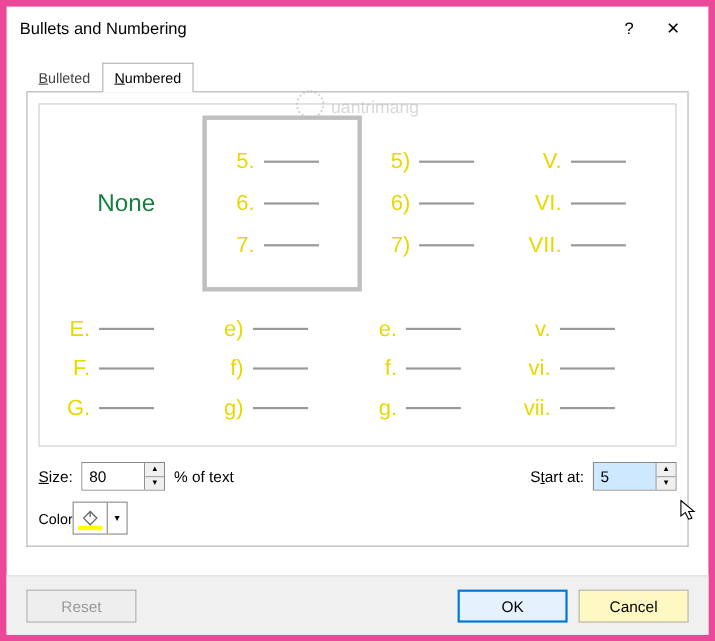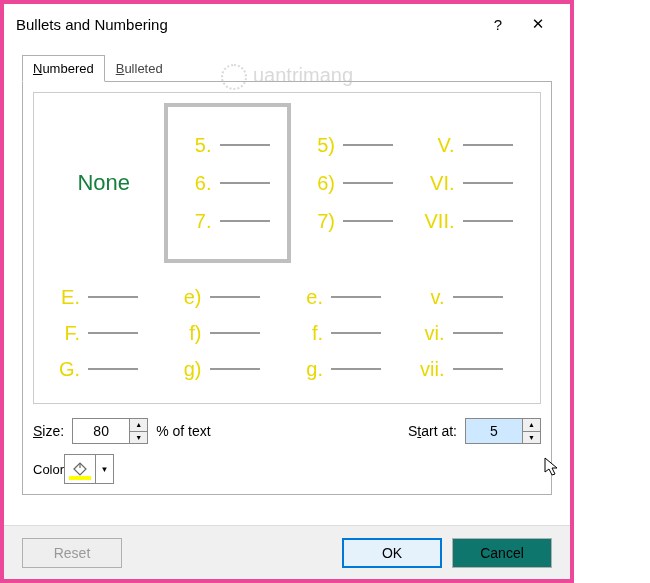--- a/index.html
+++ b/index.html
@@ -4,23 +4,23 @@
 <style>
   * { box-sizing: border-box; }
   body {
     margin: 0;
     font-family: "Segoe UI", Tahoma, sans-serif;
     font-size: 13px;
     background: #fff;
     color: #000;
   }
   .window {
-    width: 574px;
+    width: 650px;
     height: 583px;
-    border: 4px solid #ec4899;
+    border: 6px solid #ec4899;
     position: relative;
     background: #fff;
   }
   .titlebar {
     height: 40px;
     display: flex;
     align-items: center;
     padding: 0 12px;
     font-size: 15px;
   }
@@ -124,21 +124,20 @@
     border: 1px solid #888;
     height: 26px;
     background: #fff;
   }
   .spinner input {
     border: none;
     width: 56px;
     padding: 0 6px;
     font-size: 14px;
     outline: none;
-    text-align: center;
   }
   .spinner .arrows {
     display: flex;
     flex-direction: column;
     width: 18px;
     border-left: 1px solid #888;
   }
   .spinner .arrow {
     flex: 1;
     display: flex;
@@ -197,38 +196,38 @@
     border-top: 1px solid #ddd;
     display: flex;
     align-items: center;
     padding: 0 18px;
     gap: 10px;
   }
   .btn-std {
     width: 100px;
     height: 30px;
     border: 1px solid #b0b0b0;
-    background: #0f766e;
+    background: #fef9c3;
     font-size: 14px;
     display: inline-flex;
     align-items: center;
     justify-content: center;
   }
   .btn-std.disabled { color: #999; background: #eee; }
   .btn-std.primary { border: 2px solid #0078d7; background: #e5f1fb; }
 
   .watermark {
     position: absolute;
-    top: 60px;
+    top: 76px;
     left: 50%;
     transform: translateX(-50%);
     color: rgba(180,180,180,0.5);
-    font-size: 20px;
-    display: flex;
-    align-items: flex-start;
+    font-size: 16px;
+    display: flex;
+    align-items: flex-end;
     gap: 6px;
     pointer-events: none;
   }
   .wm-circle {
     width: 26px; height: 26px;
     border: 2px dotted rgba(180,180,180,0.5);
     border-radius: 50%;
   }
 
   .cursor {
@@ -250,22 +249,22 @@
     <div class="btn">✕</div>
   </div>
 
   <div class="watermark">
     <span class="wm-circle"></span>
     <span>uantrimang</span>
   </div>
 
   <div class="content">
     <div class="tabs">
+      <div class="tab inactive"><span class="ul">B</span><span></span><span>ulleted</span></div>
       <div class="tab active"><span class="ul">N</span><span>umbered</span></div>
-      <div class="tab inactive"><span class="ul">B</span><span></span><span>ulleted</span></div>
     </div>
 
     <div class="panel">
       <div class="gallery">
 
         <div class="grow row1">
           <div class="cell">
             <div class="none">None</div>
           </div>
           <div class="cell selected">

